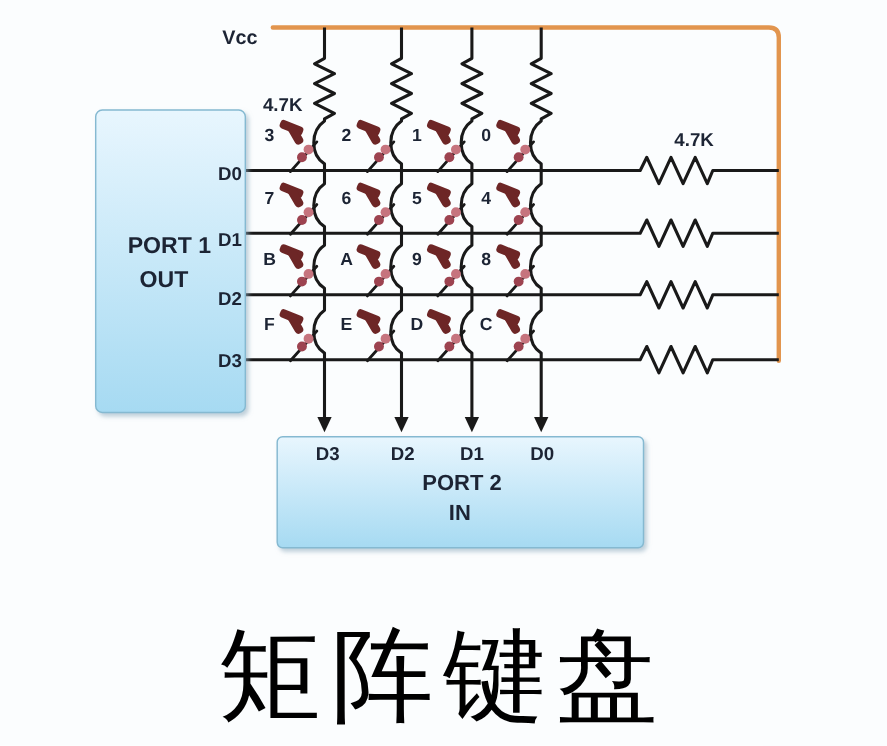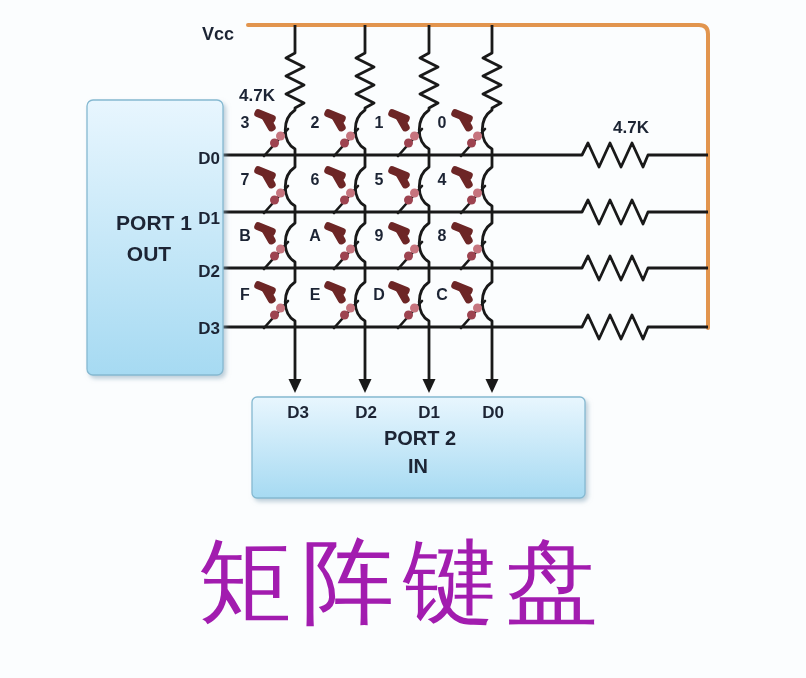--- a/index.html
+++ b/index.html
@@ -10,26 +10,26 @@
     overflow:hidden;
     font-family:"Liberation Sans", sans-serif;
   }
   svg text{
     font-family:"Liberation Sans", sans-serif;
     font-weight:bold;
   }
   .title{
     position:absolute;
     left:0; right:0;
-    top:520px;
+    top:552px;
     text-align:center;
     font-size:93px;
     font-weight:200;
     letter-spacing:9px;
-    color:#a21caf;
+    color:#000000;
     font-family:Liberation Serif, serif;
     white-space:nowrap;
   }
 </style>
 </head>
 <body>
 
 <div class="stage">
 
   <svg id="circuit" width="806" height="540" viewBox="0 0 806 540" style="position:absolute;left:0;top:0;">

